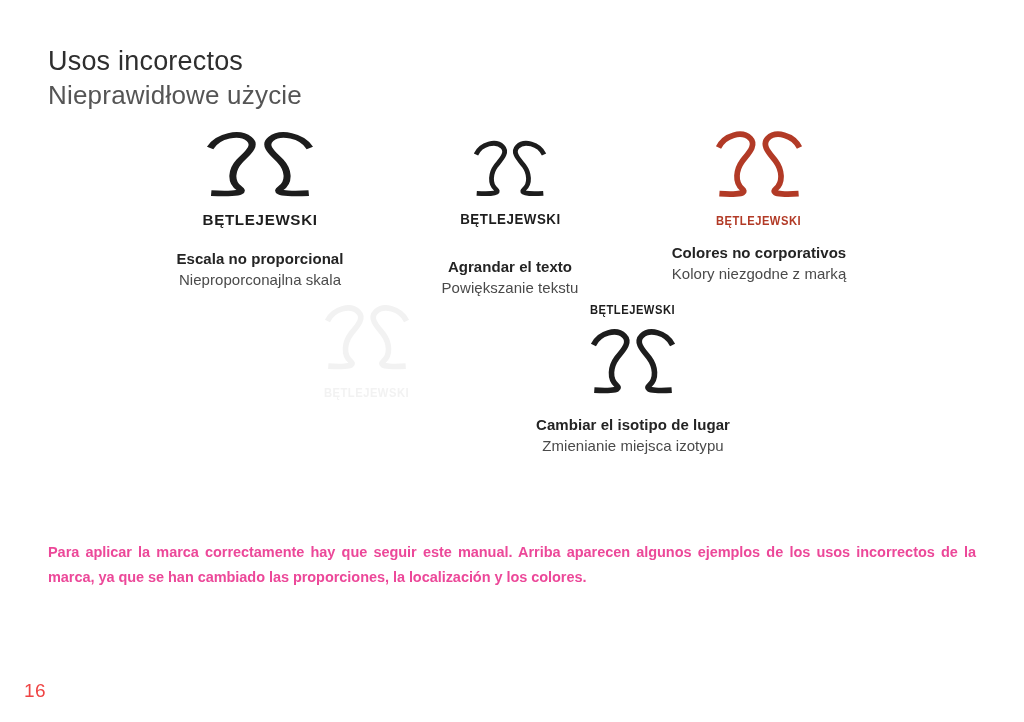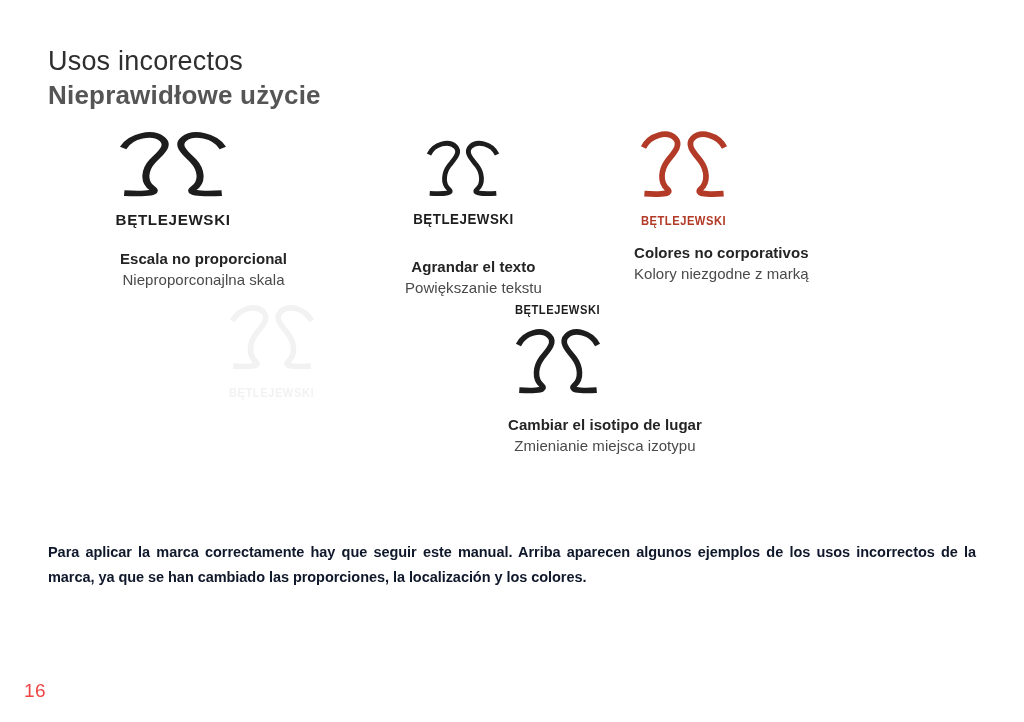--- a/index.html
+++ b/index.html
@@ -30,21 +30,21 @@
   .heading-es {
     font-size: 27px;
     font-weight: 400;
     color: #2e2e2e;
     letter-spacing: 0.2px;
     line-height: 1.28;
     white-space: nowrap;
   }
   .heading-pl {
     font-size: 26px;
-    font-weight: 700;
+    font-weight: 400;
     color: #555555;
     letter-spacing: 0.2px;
     line-height: 1.3;
     white-space: nowrap;
   }
 
   
   .logo-mark { display: block; }
   .logo-mark path {
     fill: none;
@@ -70,21 +70,21 @@
     align-items: center;
     color: #1d1d1d;
   }
   .lockup.inverted { flex-direction: column-reverse; }
 
   
   .example {
     position: absolute;
     display: flex;
     flex-direction: column;
-    align-items: flex-start;
+    align-items: center;
   }
   .art {
     display: flex;
     align-items: flex-end;
     justify-content: center;
   }
   .caption {
     text-align: center;
     margin-top: 0;
   }
@@ -129,21 +129,21 @@
     position: absolute;
     left: 48px;
     width: 928px;
     text-align: justify;
     text-justify: inter-word;
   }
   #para-es {
     top: 540px;
     font-size: 14.5px;
     font-weight: 700;
-    color: #0f172a;
+    color: #ec4899;
     line-height: 1.72;
     letter-spacing: -0.05px;
   }
   #para-pl {
     top: 607px;
     font-size: 14.5px;
     font-weight: 400;
     color: #3a3a3a;
     line-height: 1.72;
     letter-spacing: -0.05px;

